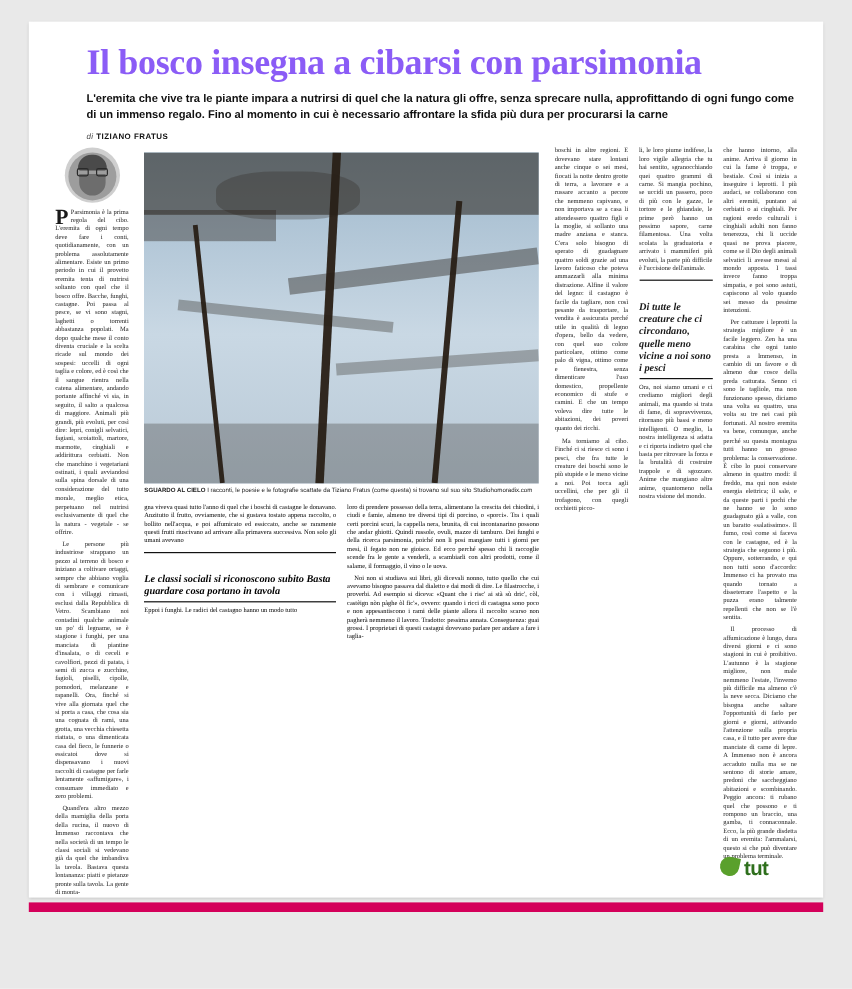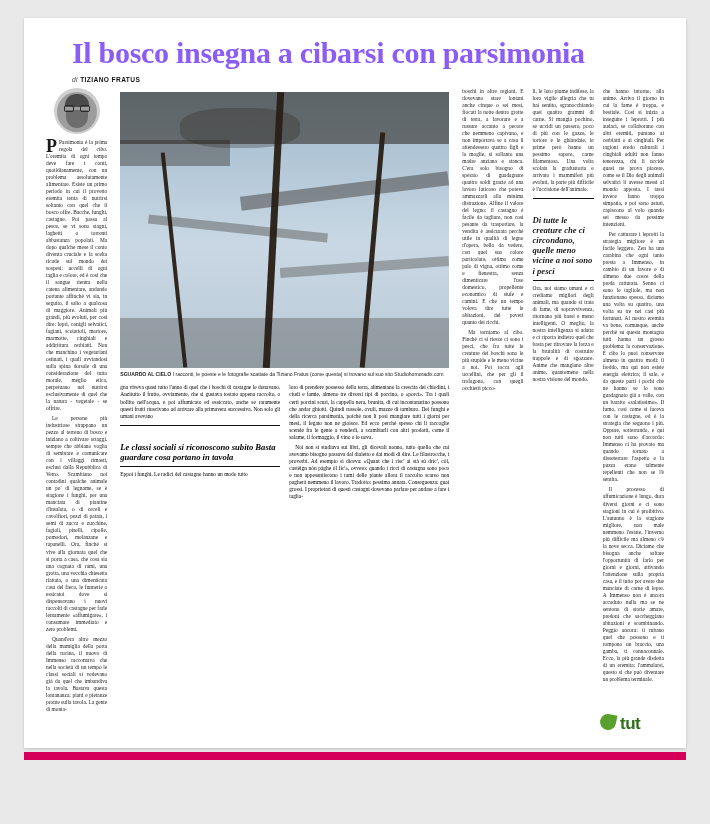--- a/index.html
+++ b/index.html
@@ -213,20 +213,21 @@
     letter-spacing:-0.5px;
   }
 </style>
 </head>
 <body>
 
 <div class="page">
 
 
   <h1 class="headline">Il bosco insegna a cibarsi con parsimonia</h1>
+  <div class="standfirst">L'eremita che vive tra le piante impara a nutrirsi di quel che la natura gli offre, senza sprecare nulla, approfittando di ogni fungo come di un immenso regalo. Fino al momento in cui è necessario affrontare la sfida più dura per procurarsi la carne</div>
   <div class="byline">
     <span class="di">di</span>
     <span class="nm">TIZIANO FRATUS</span>
   </div>
 
   <div class="grid">
 
     <div class="col">
       <div class="mug">
         <div class="face"></div>

